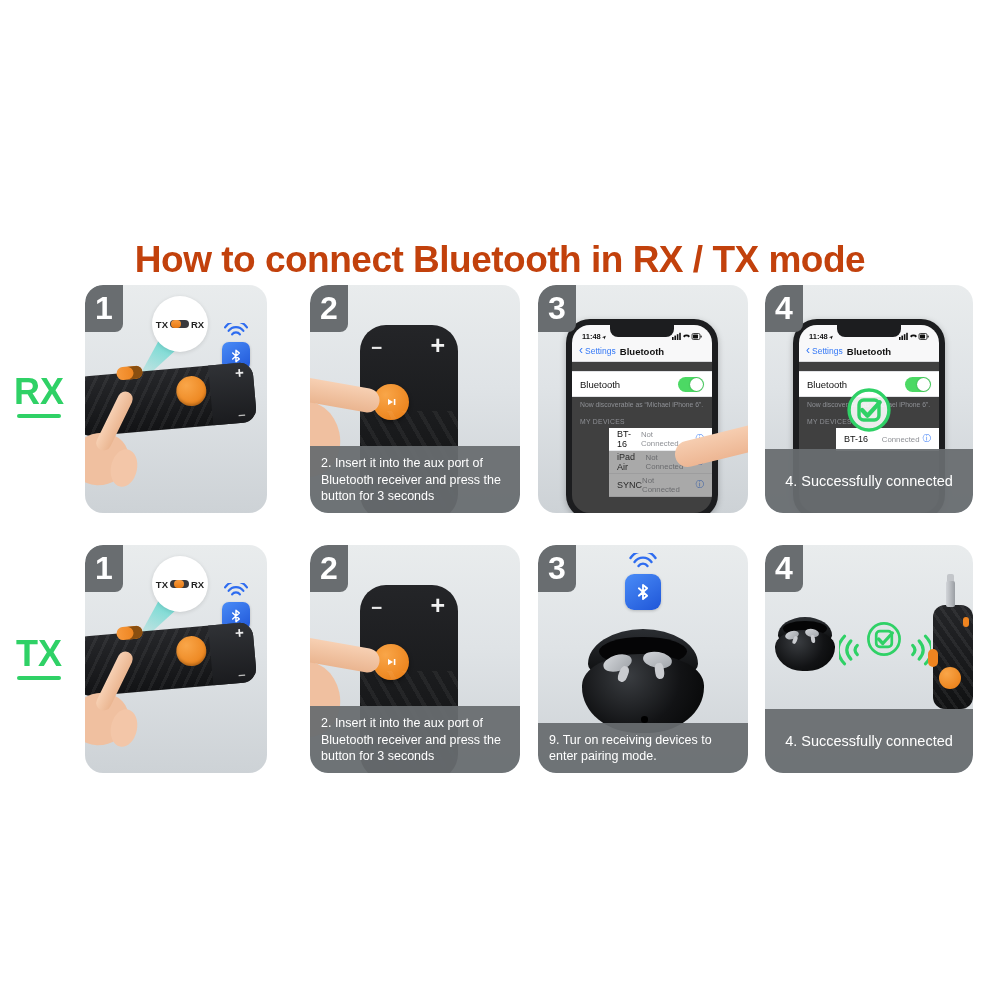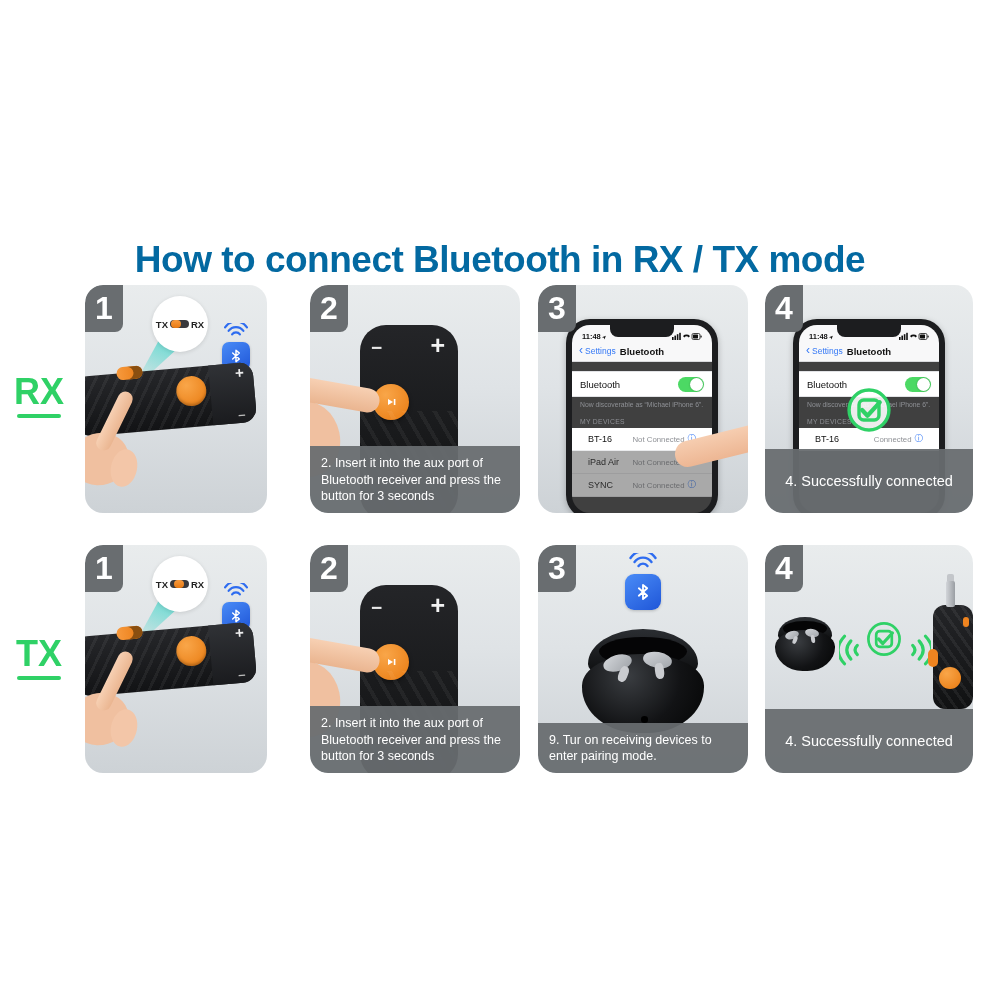--- a/index.html
+++ b/index.html
@@ -2,21 +2,21 @@
 <html><head>
 <meta charset="utf-8">
 <style>
   html,body{margin:0;padding:0;}
   body{
     width:1000px;height:1000px;background:#ffffff;position:relative;overflow:hidden;
     font-family:"Liberation Sans","DejaVu Sans",sans-serif;
   }
   .title{
     position:absolute;top:214px;left:0;width:1000px;text-align:center;
-    font-size:37px;font-weight:700;color:#0369a1;letter-spacing:-0.5px;
+    font-size:37px;font-weight:700;color:#c2410c;letter-spacing:-0.5px;
   }
   
   .mode{position:absolute;left:8px;width:62px;text-align:center;color:#2fd166;font-weight:700;font-size:36px;line-height:1;}
   .mode-rx{top:374px;}
   .mode-tx{top:636px;}
   .mode-underline{width:44px;height:4px;background:#2fd166;margin:4px auto 0;border-radius:2px;}
   
   .rows{position:absolute;left:85px;top:285px;width:900px;}
   .prow{display:flex;margin-bottom:32px;}
   .panel{position:relative;height:228px;border-radius:18px;overflow:hidden;flex:0 0 auto;
@@ -105,21 +105,21 @@
   .navtitle{width:100%;text-align:center;font-size:9.5px;font-weight:700;color:#111;}
   .btrow{height:24px;background:#fff;display:flex;align-items:center;justify-content:space-between;
     padding:0 8px;margin-top:9px;border-top:1px solid #e2e3e6;border-bottom:1px solid #e2e3e6;}
   .btrow .lbl{font-size:9.5px;color:#111;}
   .toggle{width:26px;height:15px;border-radius:8px;background:#4cd964;position:relative;display:inline-block;}
   .knob{position:absolute;right:1px;top:1px;width:13px;height:13px;border-radius:50%;background:#fff;
     box-shadow:0 0 2px rgba(0,0,0,0.3);}
   .disc{font-size:6.8px;color:#8e9095;padding:4px 8px 2px;}
   .sechdr{font-size:6.8px;color:#8e9095;padding:8px 8px 3px;letter-spacing:0.3px;}
   .devrow{height:22px;background:#fff;display:flex;align-items:center;justify-content:space-between;
-    padding:0 16px;border-bottom:1px solid #e9eaec;}
+    padding:0 8px;border-bottom:1px solid #e9eaec;margin-left:37px;}
   .devrow .nm{font-size:9px;color:#111;}
   .devrow .st{font-size:7.8px;color:#8e9095;display:flex;align-items:center;gap:3px;}
   .info{color:#3478f6;font-size:8.5px;}
   .fade{opacity:0.55;}
   .finger3{position:absolute;right:-18px;top:148px;width:92px;height:26px;z-index:4;
     background:linear-gradient(180deg,#f6cdb0,#edb693);border-radius:14px 8px 8px 14px;
     transform:rotate(-14deg);}
   .chk-lg{position:absolute;left:50%;top:102px;transform:translateX(-50%);z-index:4;}
   
   .case{position:absolute;z-index:2;}

